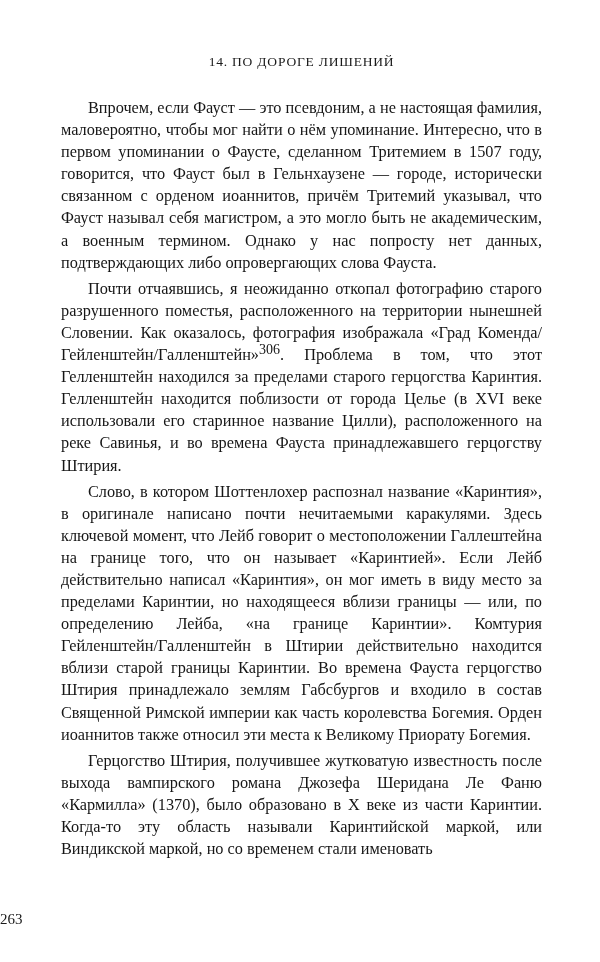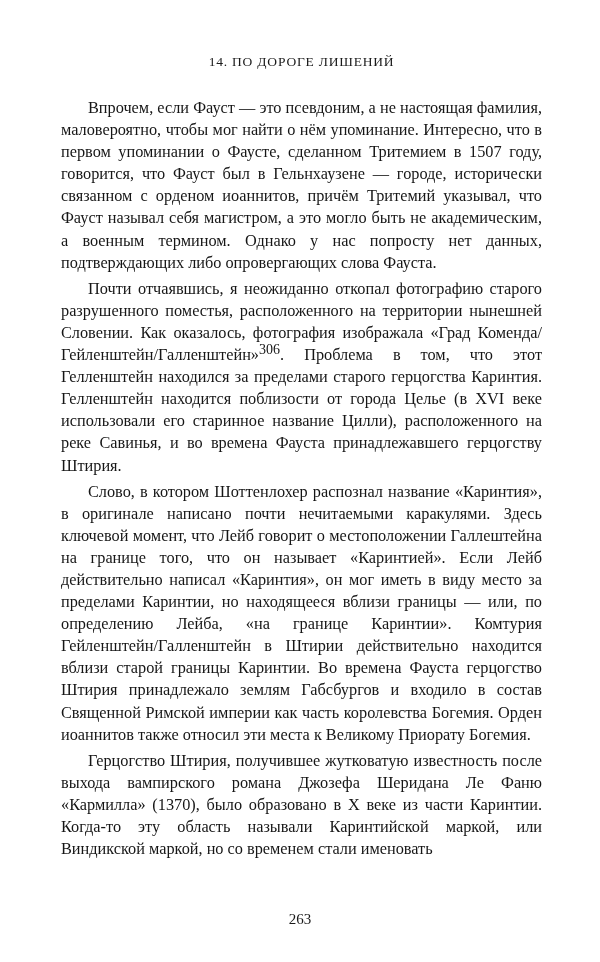--- a/index.html
+++ b/index.html
@@ -43,21 +43,21 @@
   sup.fn {
     font-size: 14px;
     line-height: 0;
     vertical-align: super;
   }
   .page-number {
     position: absolute;
     left: 0;
     right: 0;
     bottom: 34px;
-    text-align: center;
+    text-align: left;
     font-size: 15px;
     color: #1a1a1a;
   }
 </style>
 </head>
 <body>
 
 <div class="page">
 
   <div class="running-header">14. ПО ДОРОГЕ ЛИШЕНИЙ</div>

